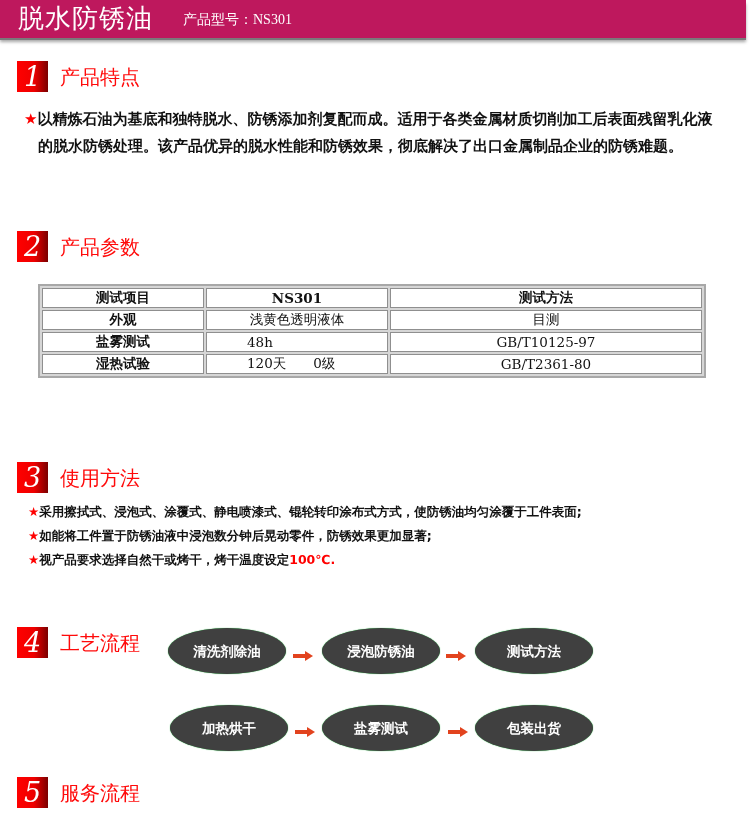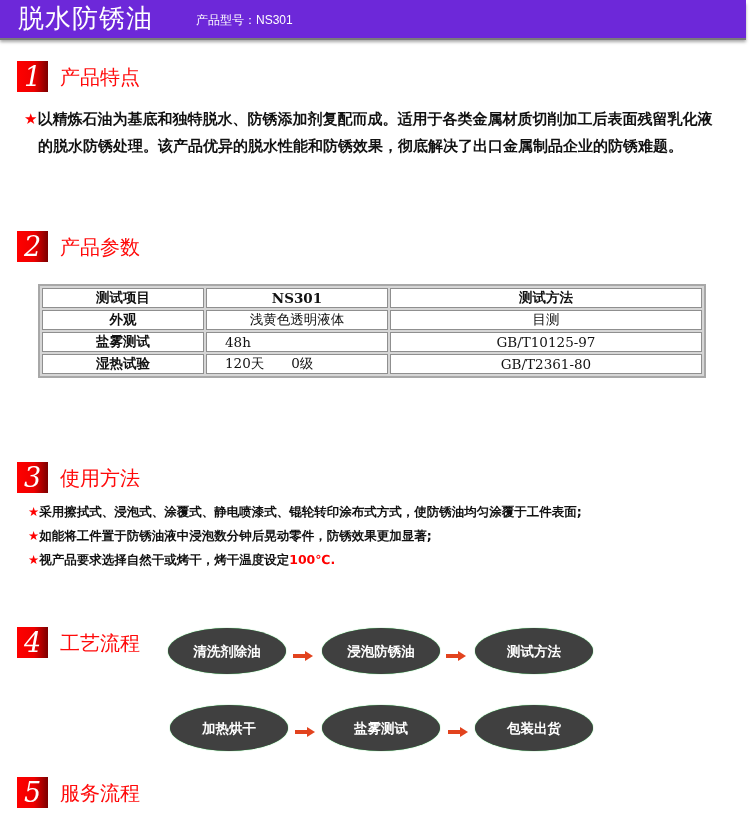--- a/index.html
+++ b/index.html
@@ -1,32 +1,32 @@
 <!DOCTYPE html>
 <html><head>
 <meta charset="utf-8">
 <style>
   * { margin: 0; padding: 0; box-sizing: border-box; }
   html, body { width: 750px; height: 814px; background: #ffffff; overflow: hidden; }
   body { position: relative; font-family: "DejaVu Sans", "Liberation Sans", sans-serif; color: #111; }
 
   .topbar {
     position: absolute; left: 0; top: 0; width: 746px; height: 38px;
-    background: #6d28d9;
+    background: #be185d;
     box-shadow: 0 2px 0 #7a7a7a, 0 4px 3px rgba(0,0,0,0.35);
   }
   .topbar .title {
     position: absolute; left: 18px; top: 2px;
     font-family: "DejaVu Serif", "Liberation Serif", serif;
     font-size: 26px; line-height: 32px; color: #ffffff; letter-spacing: 1px;
   }
   .topbar .model {
     position: absolute; left: 183px; top: 11px;
-    font-family: Liberation Sans, sans-serif;
-    font-size: 12px; line-height: 18px; color: #ffffff; margin-left: 13px;
+    font-family: Liberation Serif, serif;
+    font-size: 14px; line-height: 18px; color: #ffffff;
   }
 
   .sec-head { position: absolute; left: 17px; height: 32px; }
   .badge {
     position: absolute; left: 0; top: 0; width: 31px; height: 31px;
     background: linear-gradient(90deg, #ff0000 0%, #ee0000 55%, #7a0000 100%);
     color: #fff; font-family: "DejaVu Serif", "Liberation Serif", serif;
     font-style: italic; font-size: 27px; line-height: 31px; text-align: center;
   }
   .sec-title {
@@ -50,21 +50,21 @@
     background: #d6d6d6;
   }
   .spec-table td {
     background: #ffffff; border: 1px solid #8f8f8f;
     height: 20px; text-align: center; vertical-align: middle;
     font-family: "DejaVu Serif", "Liberation Serif", serif; font-size: 13.5px; color: #111;
   }
   .spec-table td.c1 { width: 162px; font-weight: bold; }
   .spec-table td.c2 { width: 182px; }
   .spec-table tr.hdr td { font-weight: bold; }
-  .spec-table td.left-pad { text-align: left; padding-left: 18px; }
+  .spec-table td.left-pad { text-align: left; padding-left: 40px; }
 
   .usage { position: absolute; left: 28px; top: 500px; width: 712px; font-size: 12.5px; font-weight: bold; line-height: 24px; }
   .usage .line { white-space: nowrap; }
 
   .node {
     position: absolute; width: 118px; height: 46px; border-radius: 50%;
     background: #404040; color: #ffffff;
     font-size: 13.5px; font-weight: bold; line-height: 46px; text-align: center;
     box-shadow: 0 0 1px #0bb52b;
   }

